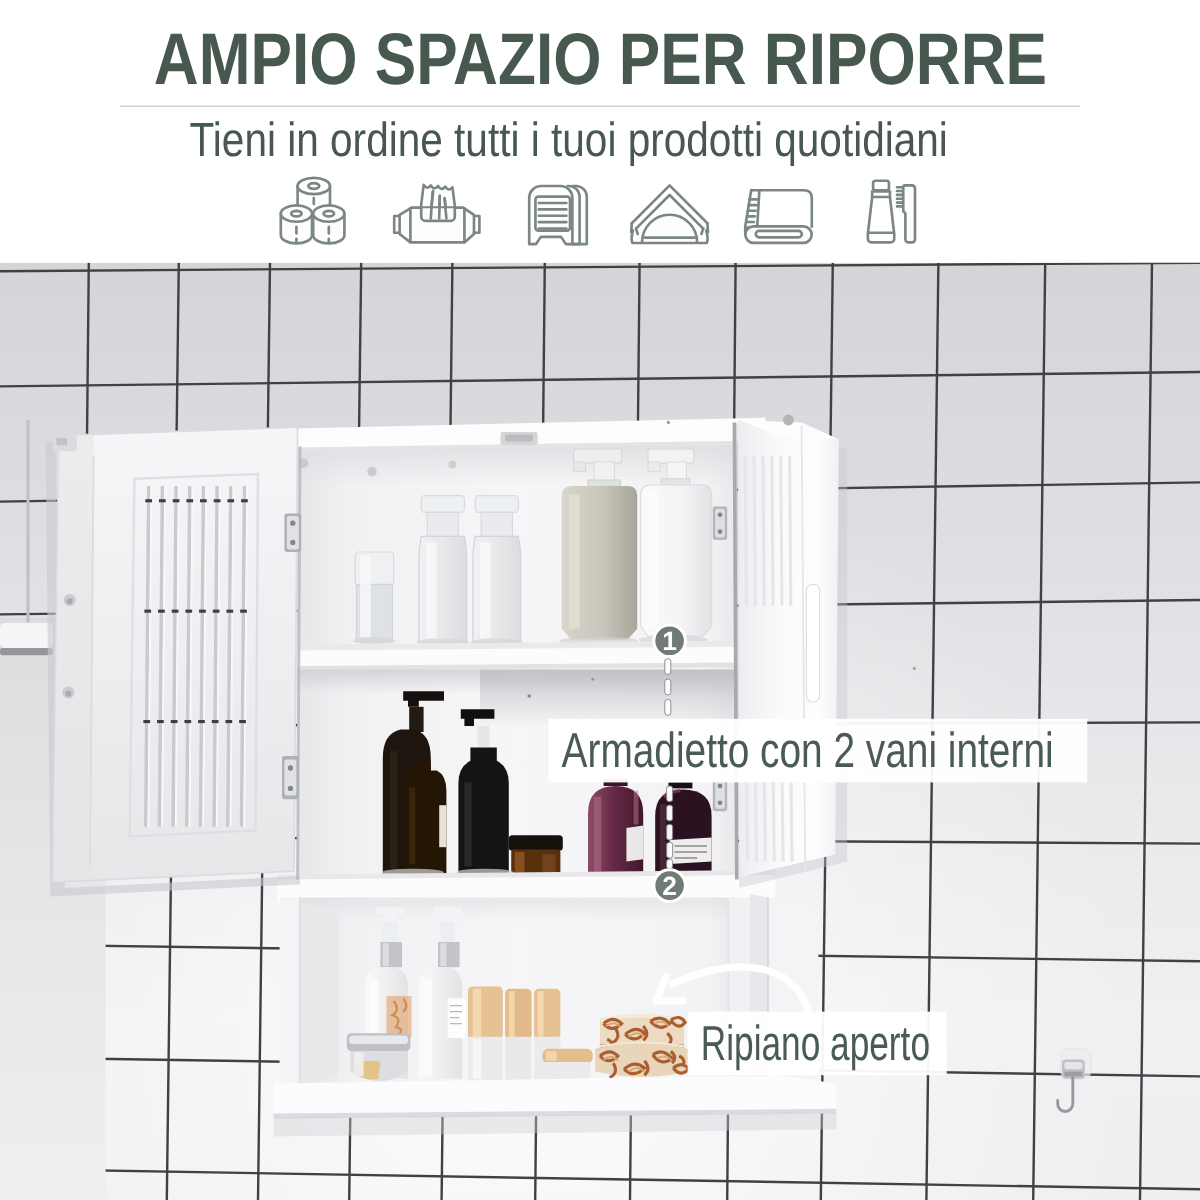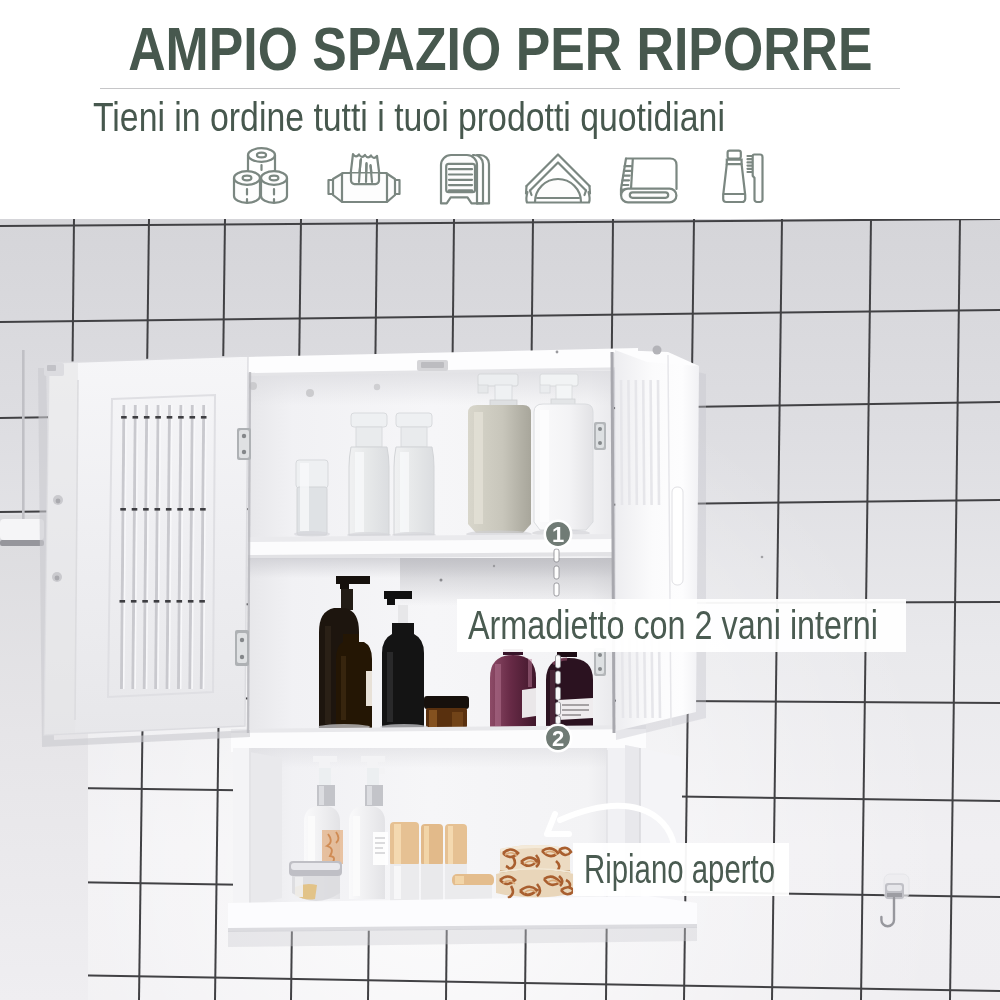--- a/index.html
+++ b/index.html
@@ -3,21 +3,21 @@
 <style>
 html,body{margin:0;padding:0;width:1000px;height:1000px;background:#ffffff;overflow:hidden;font-family:"Liberation Sans",sans-serif;}
 div{box-sizing:border-box;}
 </style></head>
 <body>
 
 <div style="position:absolute;left:0;top:14px;width:1000px;text-align:center;"><span style="display:inline-block;transform:scaleX(0.849);transform-origin:50% 50%;color:#47584e;font-size:61px;font-weight:bold;white-space:nowrap;">AMPIO SPAZIO PER RIPORRE</span></div>
 
 <div style="position:absolute;left:100px;top:88px;width:800px;height:1px;background:#c6c6c8;"></div>
 
-<div style="position:absolute;left:0;top:95px;width:948px;margin-left:35px;"><span style="display:inline-block;transform:scaleX(0.845);transform-origin:50% 50%;color:#47584e;font-size:40px;white-space:nowrap;">Tieni in ordine tutti i tuoi prodotti quotidiani</span></div>
+<div style="position:absolute;left:0;top:95px;width:948px;text-align:center;"><span style="display:inline-block;transform:scaleX(0.845);transform-origin:50% 50%;color:#47584e;font-size:40px;white-space:nowrap;">Tieni in ordine tutti i tuoi prodotti quotidiani</span></div>
 
 <svg style="position:absolute;left:225px;top:145px" width="80" height="80" viewBox="0 0 80 80" fill="none" stroke="#7b8781" stroke-width="2.2" stroke-linecap="round" stroke-linejoin="round">
 <path d="M23,10 V27 M50,10 V30"></path>
 <ellipse cx="36.5" cy="10" rx="13.5" ry="6.8"></ellipse>
 <ellipse cx="36.5" cy="10" rx="4.6" ry="2.4"></ellipse>
 <path d="M36.5,20 V29" stroke-dasharray="5 4"></path>
 <path d="M9,33 V51 a13,6.8 0 0 0 26,0 V33" fill="#fdfdfd"></path>
 <ellipse cx="22" cy="33" rx="13" ry="6.8" fill="#fdfdfd"></ellipse>
 <ellipse cx="22" cy="33" rx="4.4" ry="2.3"></ellipse>
 <path d="M22,44 V56.5" stroke-dasharray="5.5 4.5"></path>

